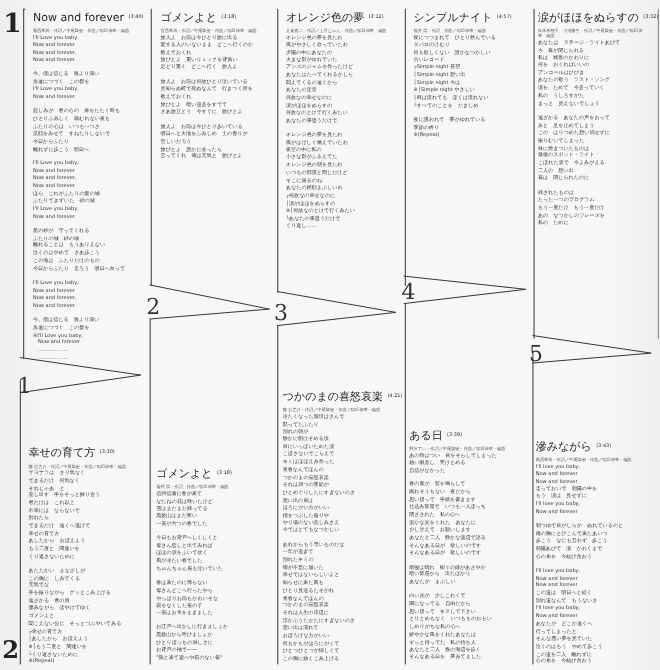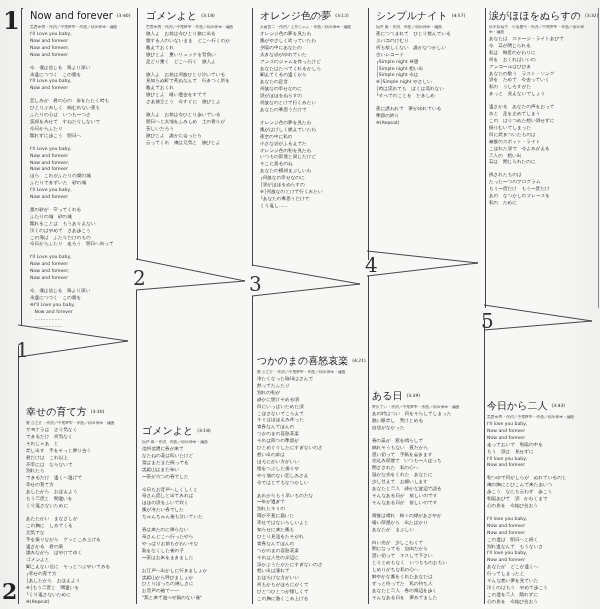--- a/index.html
+++ b/index.html
@@ -392,21 +392,21 @@
           <div class="line">しめりがちな私の心へ</div>
           <div class="line">鮮やかな風をくれたあなたは</div>
           <div class="line">ずっと待ってた　私の待ち人</div>
           <div class="line">あなたと二人　春の海辺を歩く</div>
           <div class="line">そんなある日を　夢みてました</div>
         </div>
       </div>
   </div>
 
   <div class="col" style="left:487px;top:400px;width:110px;">
-    <div class="song-title"><span>今日から二人</span><span class="dur">(3:43)</span></div>
+    <div class="song-title"><span>滲みながら</span><span class="dur">(3:43)</span></div>
     <div class="credit">黒西幸善・作詞／中尾隆聖・作曲／稲垣伸幸・編曲</div>
     <div class="stanzas">
         <div class="stanza">
           <div class="line">I'll love you baby,</div>
           <div class="line">Now and forever</div>
           <div class="line">Now and forever</div>
           <div class="line">走っておいで　朝陽の中を</div>
           <div class="line">もう　涙は　見せずに</div>
           <div class="line">I'll love you baby,</div>
           <div class="line">Now and forever</div>

